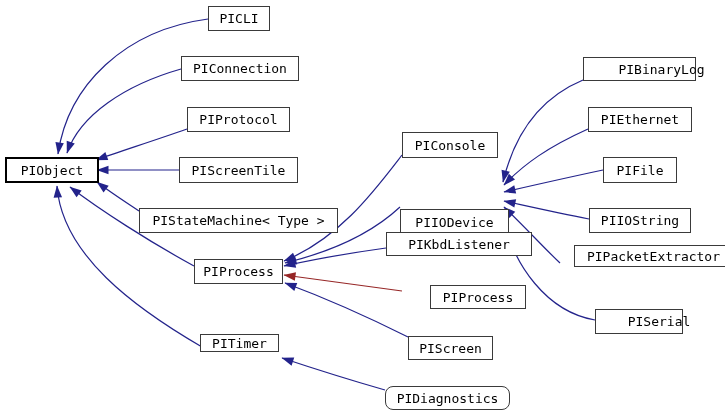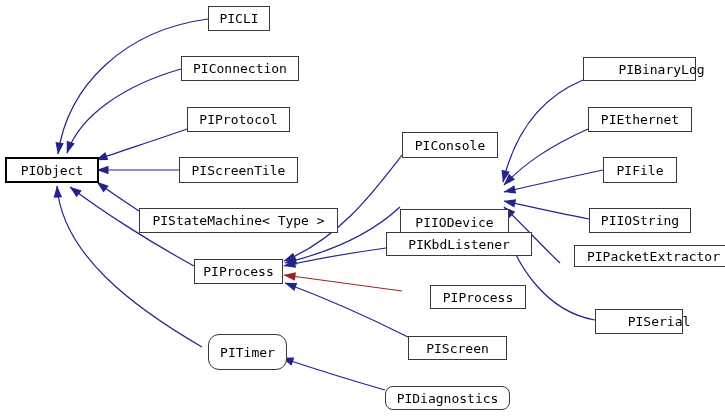--- a/index.html
+++ b/index.html
@@ -104,36 +104,36 @@
       </div>
       <div class="node" style="left: 179px; top: 157px; width: 119px; height: 26px;">
         <span>PIScreenTile</span>
       </div>
       <div class="node" style="left: 139px; top: 208px; width: 199px; height: 25px;">
         <span>PIStateMachine&lt; Type &gt;</span>
       </div>
       <div class="node" style="left: 194px; top: 259px; width: 89px; height: 25px;">
         <span>PIProcess</span>
       </div>
-      <div class="node" style="left: 208px; top: 334px; width: 79px; height: 36px; border-radius: 11px;">
+      <div class="node" style="left: 200px; top: 334px; width: 79px; height: 18px;">
         <span>PITimer</span>
       </div>
       <div class="node" style="left: 402px; top: 132px; width: 96px; height: 26px;">
         <span>PIConsole</span>
       </div>
       <div class="node" style="left: 400px; top: 184px; width: 109px; height: 26px; margin-top: 25px;">
         <span>PIIODevice</span>
       </div>
       <div class="node" style="left: 386px; top: 232px; width: 146px; height: 24px;">
         <span>PIKbdListener</span>
       </div>
       <div class="node" style="left: 402px; top: 285px; width: 96px; height: 24px; margin-left: 28px;">
         <span>PIProcess</span>
       </div>
-      <div class="node" style="left: 408px; top: 336px; width: 99px; height: 24px;">
+      <div class="node" style="left: 408px; top: 336px; width: 85px; height: 24px;">
         <span>PIScreen</span>
       </div>
       <div class="node" style="left: 385px; top: 386px; width: 125px; height: 24px; border-radius: 8px;">
         <span>PIDiagnostics</span>
       </div>
       <div class="node" style="left: 583px; top: 57px; width: 113px; height: 24px; padding-left: 44px;">
         <span>PIBinaryLog</span>
       </div>
       <div class="node" style="left: 588px; top: 107px; width: 104px; height: 25px;">
         <span>PIEthernet</span>

